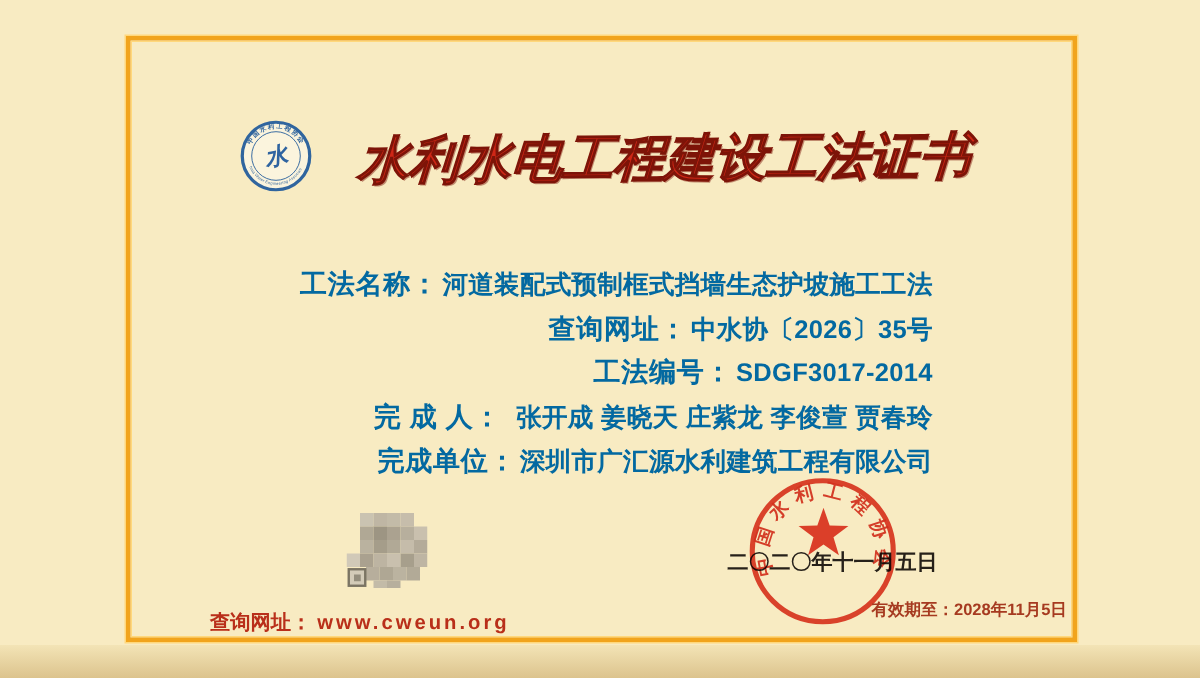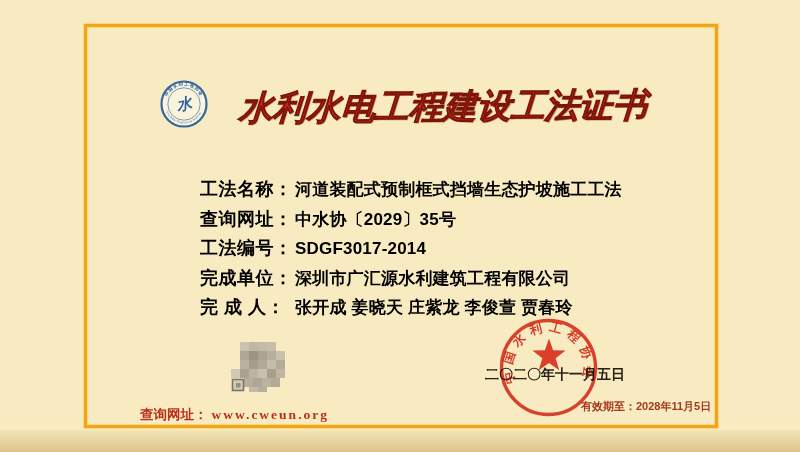--- a/index.html
+++ b/index.html
@@ -23,39 +23,39 @@
   .title{
     position:absolute;left:228px;top:84px;width:430px;text-align:center;
     white-space:nowrap;
     font-family:"DejaVu Serif", serif;font-style:italic;font-weight:bold;
     font-size:34px;line-height:44px;letter-spacing:0px;
     color:#cf2716;-webkit-text-stroke:0.8px #7d1408;
     text-shadow:1px 1px 0 rgba(125,20,8,0.45);
     transform:skewX(-4deg) rotate(-0.4deg);
   }
   .fields{position:absolute;left:200px;top:177px;}
-  .field-row{display:flex;align-items:baseline;height:29.5px;color:#000000;}
+  .field-row{display:flex;align-items:baseline;height:29.5px;color:#0369a1;justify-content:flex-end;}
   .field-label{width:95px;font-size:18px;font-weight:bold;letter-spacing:0.5px;flex:none;}
   .field-value{font-size:17px;font-weight:bold;letter-spacing:0.2px;white-space:nowrap;}
   .qr{position:absolute;left:231px;top:342px;width:54px;height:50px;opacity:0.9;}
   .issue-date{
     position:absolute;left:485px;top:366px;width:150px;
     font-size:14px;font-weight:bold;color:#262019;letter-spacing:0px;white-space:nowrap;font-family:Liberation Mono, monospace;
   }
   .seal{position:absolute;left:498px;top:317px;width:101px;height:101px;mix-blend-mode:multiply;}
   .validity{
     position:absolute;left:549px;top:399px;
     font-size:11px;font-weight:bold;color:#a63a20;white-space:nowrap;margin-left:32px;
   }
   .query{
     position:absolute;left:140px;top:406px;
     font-size:13.5px;font-weight:bold;color:#b92f1a;white-space:nowrap;
   }
   .query .url{
-    font-family:Liberation Serif, serif;letter-spacing:2px;margin-left:4px;font-size:13.5px;
+    font-family:Liberation Sans, sans-serif;letter-spacing:2px;margin-left:4px;font-size:13.5px;
   }
 </style>
 </head>
 <body>
 
 <div class="photo">
 
   <div class="frame"></div>
 
   <svg class="logo" viewBox="0 0 60 60">
@@ -76,33 +76,33 @@
 
   <div class="title">水利水电工程建设工法证书</div>
 
   <div class="fields">
     <div class="field-row">
       <span class="field-label">工法名称：</span>
       <span class="field-value">河道装配式预制框式挡墙生态护坡施工工法</span>
     </div>
     <div class="field-row">
       <span class="field-label">查询网址：</span>
-      <span class="field-value">中水协〔2029〕35号</span>
+      <span class="field-value">中水协〔2026〕35号</span>
     </div>
     <div class="field-row">
       <span class="field-label">工法编号：</span>
       <span class="field-value">SDGF3017-2014</span>
     </div>
     <div class="field-row">
+      <span class="field-label">完 成 人：</span>
+      <span class="field-value">张开成 姜晓天 庄紫龙 李俊萱 贾春玲</span>
+    </div>
+    <div class="field-row">
       <span class="field-label">完成单位：</span>
       <span class="field-value">深圳市广汇源水利建筑工程有限公司</span>
-    </div>
-    <div class="field-row">
-      <span class="field-label">完 成 人：</span>
-      <span class="field-value">张开成 姜晓天 庄紫龙 李俊萱 贾春玲</span>
     </div>
   </div>
 
   <svg class="qr" viewBox="0 0 54 50">
     <rect x="9" y="0" width="9" height="9" fill="#c6bfb0"></rect>
       <rect x="18" y="0" width="9" height="9" fill="#b9b1a1"></rect>
       <rect x="27" y="0" width="9" height="9" fill="#beb6a6"></rect>
       <rect x="36" y="0" width="9" height="9" fill="#c1b9a9"></rect>
     <rect x="9" y="9" width="9" height="9" fill="#a9a191"></rect>
       <rect x="18" y="9" width="9" height="9" fill="#948c7d"></rect>

